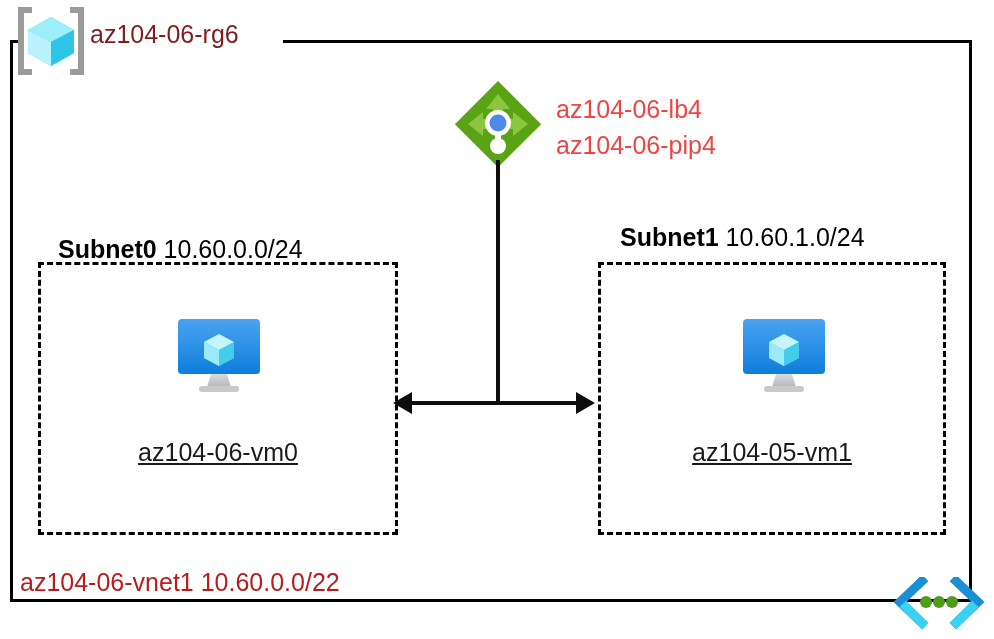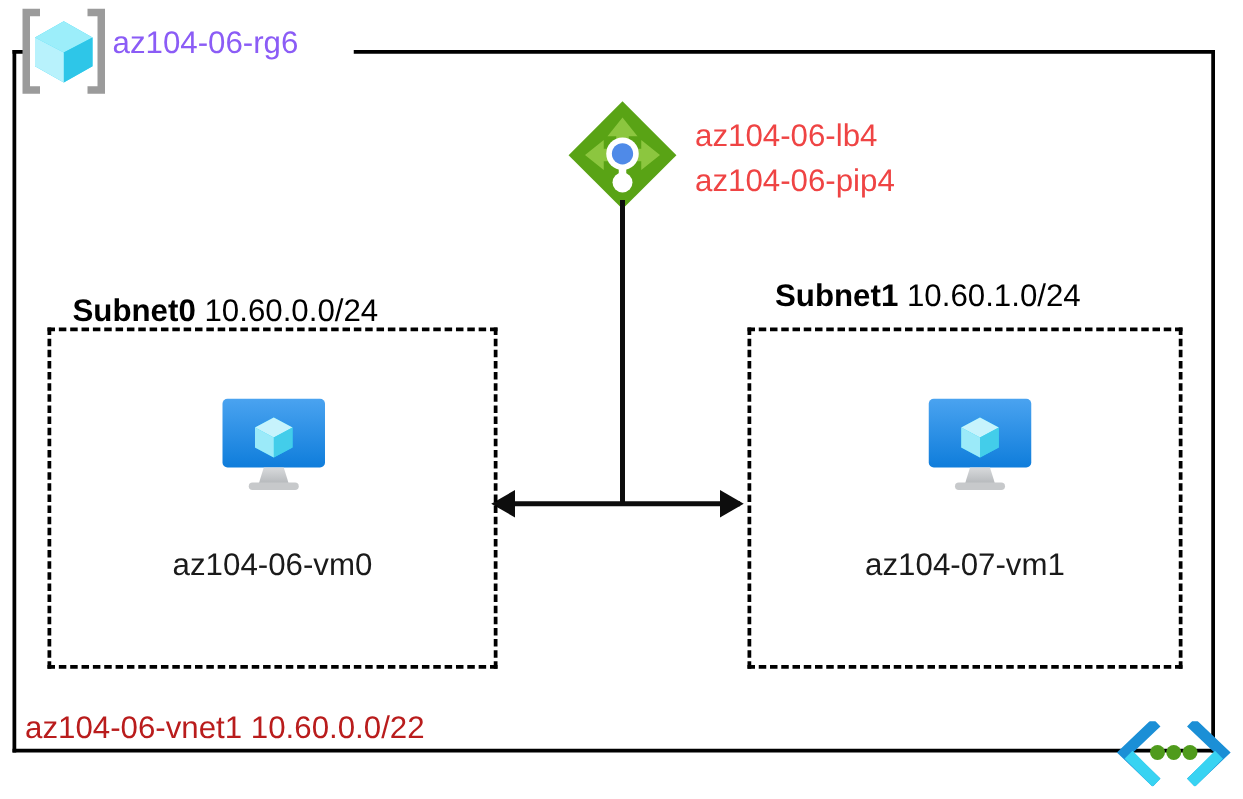--- a/index.html
+++ b/index.html
@@ -58,21 +58,21 @@
     width: 70px; height: 70px;
   }
   .rg-icon svg { display: block; }
 
   .rg-label {
     position: absolute;
     left: 90px; top: 19px;
     font-size: 25px;
     line-height: 30px;
     white-space: nowrap;
-    color: #8b5cf6;
+    color: #7f1d1d;
   }
 
   
   .lb-icon {
     position: absolute;
     left: 452px; top: 78px;
     width: 92px; height: 92px;
   }
   .lb-icon svg { display: block; }
 
@@ -145,20 +145,21 @@
   .vm-icon.right { left: 738px; top: 315px; }
   .vm-icon svg { display: block; }
 
   .vm-labels {
     position: absolute;
     text-align: center;
     font-size: 25px;
     line-height: 36px;
     white-space: nowrap;
     color: #1a1a1a;
+    text-decoration: underline;
   }
   .vm-labels.left  { left: 38px;  top: 434px; width: 360px; }
   .vm-labels.right { left: 598px; top: 434px; width: 348px; }
 
   
   .vnet-label {
     position: absolute;
     left: 20px; top: 567px;
     font-size: 25px;
     line-height: 30px;
@@ -271,21 +272,21 @@
       <rect x="5" y="4" width="82" height="55" rx="4" fill="url(#scr1)"></rect>
       <polygon points="46,19 61,27 61,43 46,51 31,43 31,27" fill="#32d6f5"></polygon>
       <polygon points="46,19 61,27 46,35 31,27" fill="#c7f3fc"></polygon>
       <polygon points="46,35 61,27 61,43 46,51" fill="#43cdea"></polygon>
       <polygon points="46,35 31,27 31,43 46,51" fill="#9beaf9"></polygon>
       <path d="M38 59 L54 59 L58 72 L34 72 Z" fill="url(#std1)"></path>
       <rect x="26" y="71" width="40" height="6" rx="3" fill="#c7c9cb"></rect>
     </svg>
   </div>
   <div class="vm-labels right">
-    <div>az104-07-vm1</div>
+    <div>az104-05-vm1</div>
   </div>
 
   <div class="vnet-label">az104-06-vnet1 10.60.0.0/22</div>
 
   <div class="vnet-icon">
     <svg width="94" height="52" viewBox="0 0 94 52">
       <path d="M30 4 L8 25 L30 46" fill="none" stroke="#1b8fd6" stroke-width="9" stroke-linecap="square"></path>
       <path d="M64 4 L86 25 L64 46" fill="none" stroke="#1b8fd6" stroke-width="9" stroke-linecap="square"></path>
       <path d="M30 46 L14 30" fill="none" stroke="#38d3f2" stroke-width="9" stroke-linecap="square"></path>
       <path d="M64 46 L80 30" fill="none" stroke="#38d3f2" stroke-width="9" stroke-linecap="square"></path>

